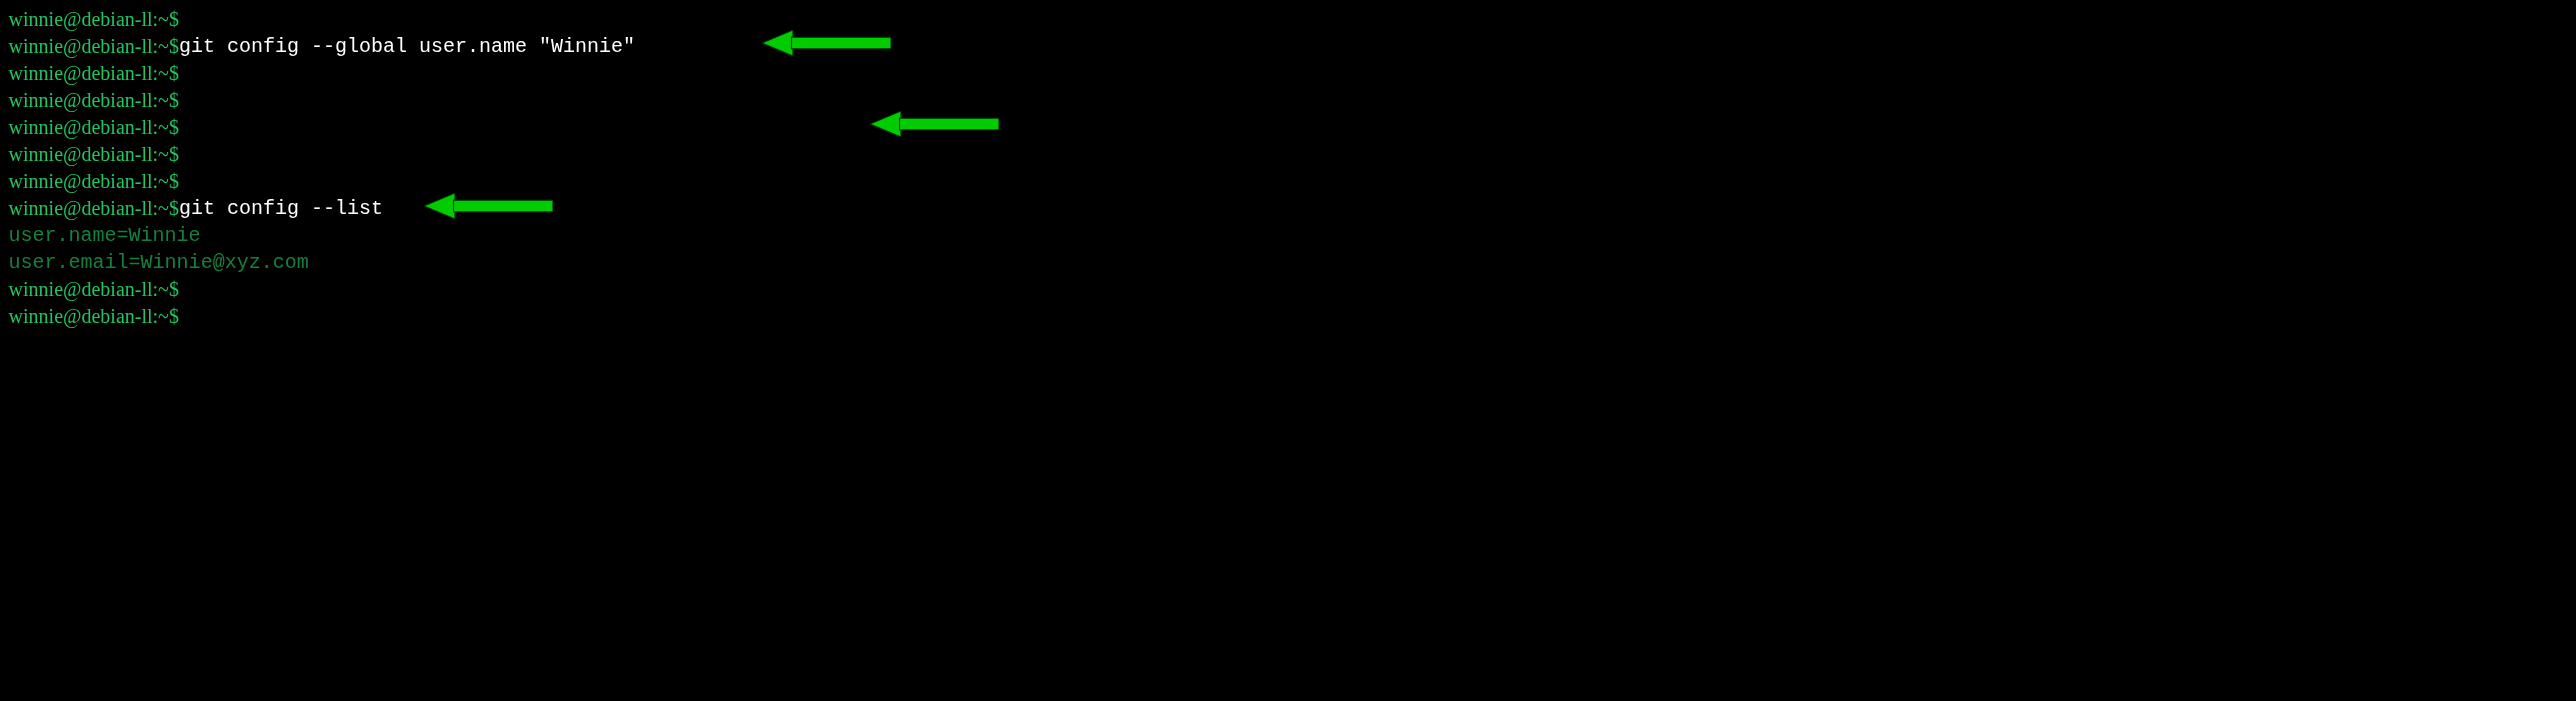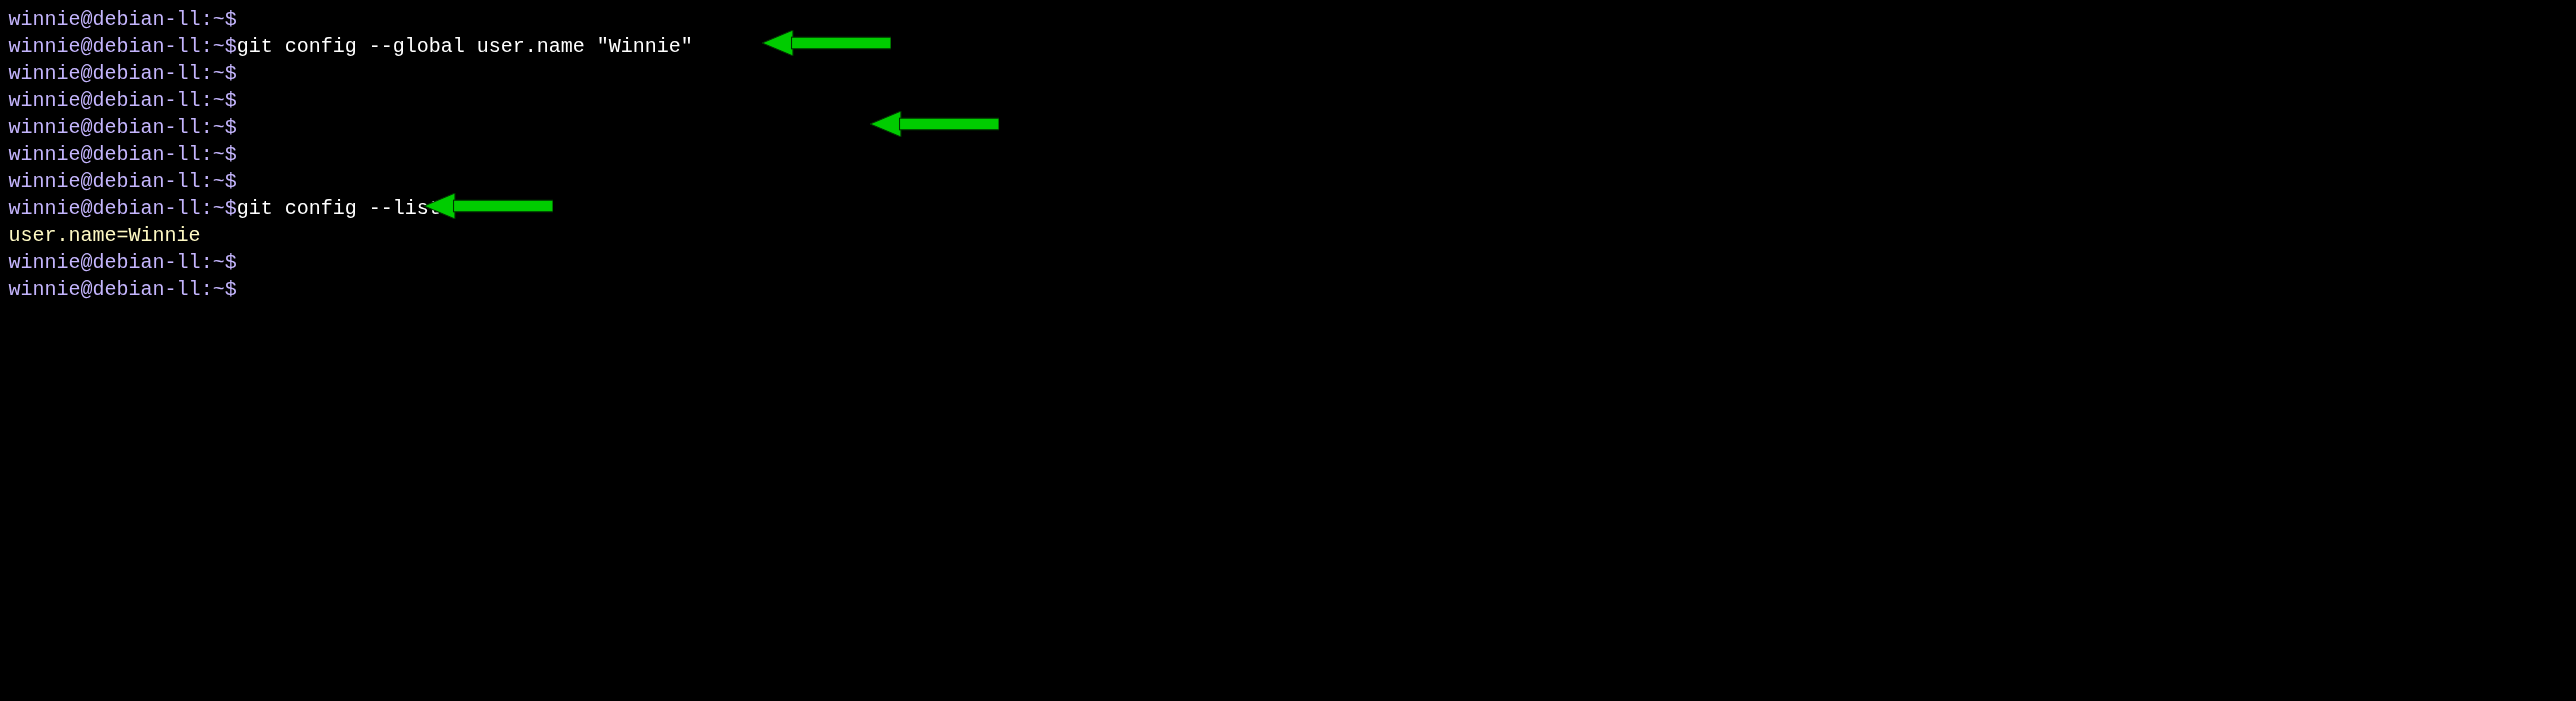--- a/index.html
+++ b/index.html
@@ -18,27 +18,28 @@
       height: 702px;
       position: relative;
       overflow: hidden;
     }
     .line {
       white-space: pre;
       display: flex;
       align-items: center;
     }
     .prompt {
-      color: #c4b5fd;
+      color: #22c55e;
+      font-family: Liberation Serif, serif;
     }
     .cmd {
       color: #ffffff;
     }
     .output {
-      color: #fef9c3;
+      color: #15803d;
     }
     .arrow {
       position: absolute;
       display: inline-block;
     }
     .arrow svg {
       display: block;
     }
   </style>
 </head>
@@ -47,20 +48,21 @@
 <div id="terminal-content">
     <div class="line"><span class="prompt">winnie@debian-ll:~$</span> <span class="cmd"></span></div>
     <div class="line"><span class="prompt">winnie@debian-ll:~$</span> <span class="cmd">git config --global user.name "Winnie"</span></div>
     <div class="line"><span class="prompt">winnie@debian-ll:~$</span> <span class="cmd"></span></div>
     <div class="line"><span class="prompt">winnie@debian-ll:~$</span> <span class="cmd"></span></div>
     <div class="line"><span class="prompt">winnie@debian-ll:~$</span> </div>
     <div class="line"><span class="prompt">winnie@debian-ll:~$</span> <span class="cmd"></span></div>
     <div class="line"><span class="prompt">winnie@debian-ll:~$</span> <span class="cmd"></span></div>
     <div class="line"><span class="prompt">winnie@debian-ll:~$</span> <span class="cmd">git config --list</span></div>
     <div class="line"><span class="output">user.name=Winnie</span></div>
+    <div class="line"><span class="output">user.email=Winnie@xyz.com</span></div>
     <div class="line"><span class="prompt">winnie@debian-ll:~$</span> <span class="cmd"></span></div>
     <div class="line"><span class="prompt">winnie@debian-ll:~$</span> <span class="cmd"></span></div>
   </div>
 
 <div class="arrow" style="left: 762px; top: 30px;">
     <svg width="129" height="26" viewBox="0 0 180 36" xmlns="http://www.w3.org/2000/svg">
       <polygon points="0,18 43.199999999999996,0 43.199999999999996,36" fill="#00cc00" stroke="#003300" stroke-width="1.5"></polygon>
       <rect x="41.199999999999996" y="9.9" width="138.8" height="16.2" fill="#00cc00" stroke="#003300" stroke-width="1.5"></rect>
     </svg>
   </div>

